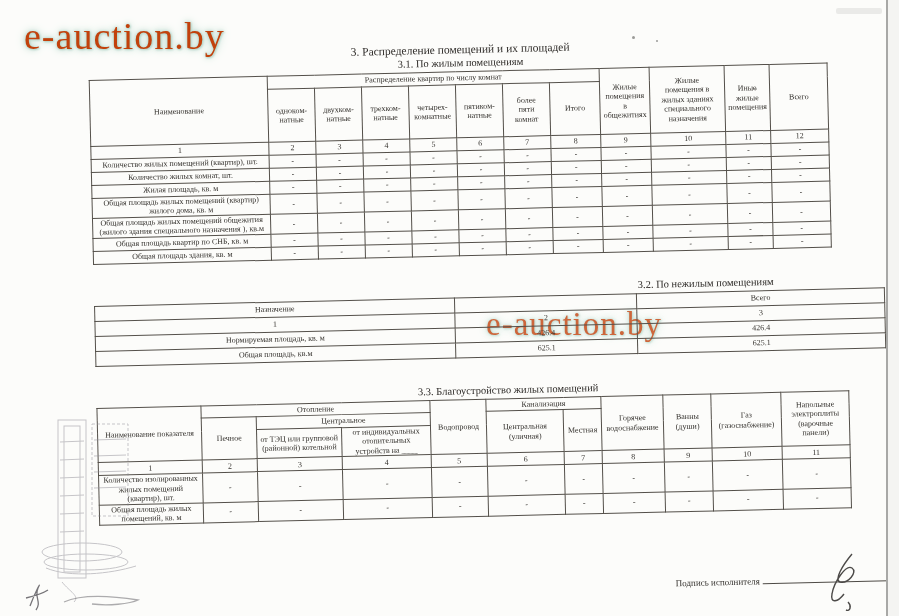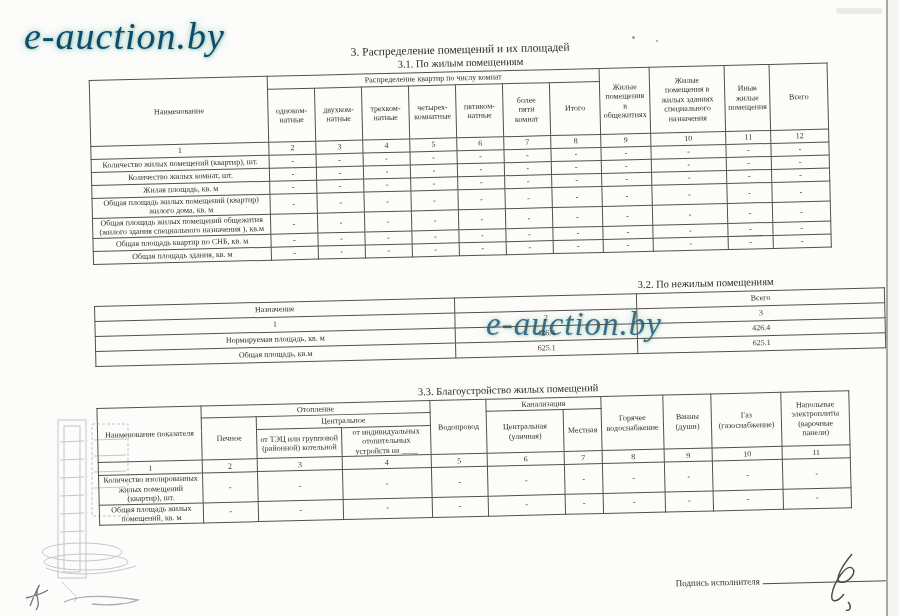--- a/index.html
+++ b/index.html
@@ -10,23 +10,23 @@
     color:#35322e;
   }
   
   .scan-edge{position:absolute;top:0;left:886px;width:2px;height:616px;background:#a8a8a6;}
   .scan-margin{position:absolute;top:0;left:888px;width:11px;height:616px;background:#f4f4f2;}
 
   
   .wm{
     position:absolute;
     font-family:"Liberation Serif", serif;
-    color:#0c4a6e;
+    color:#c2410c;
     text-shadow:0 0 3px #aed2c6,0 0 6px #bcdacf,0 0 12px #c9e2d8,1px 1px 2px #b5d6ca;
-    letter-spacing:1px;white-space:nowrap;font-style:italic;
+    letter-spacing:1px;white-space:nowrap;
   }
   .wm-top{left:24px;top:14px;font-size:38px;}
   .wm-mid{left:486px;top:306px;font-size:33px;opacity:.8;}
 
   
   .doc{position:absolute;left:88px;top:50px;width:812px;height:566px;
        transform:rotate(-1.35deg);transform-origin:0 0;}
 
   .title{position:absolute;text-align:center;font-size:11.5px;color:#2e2b28;}
   .title-main{left:0;top:2px;width:744px;}

